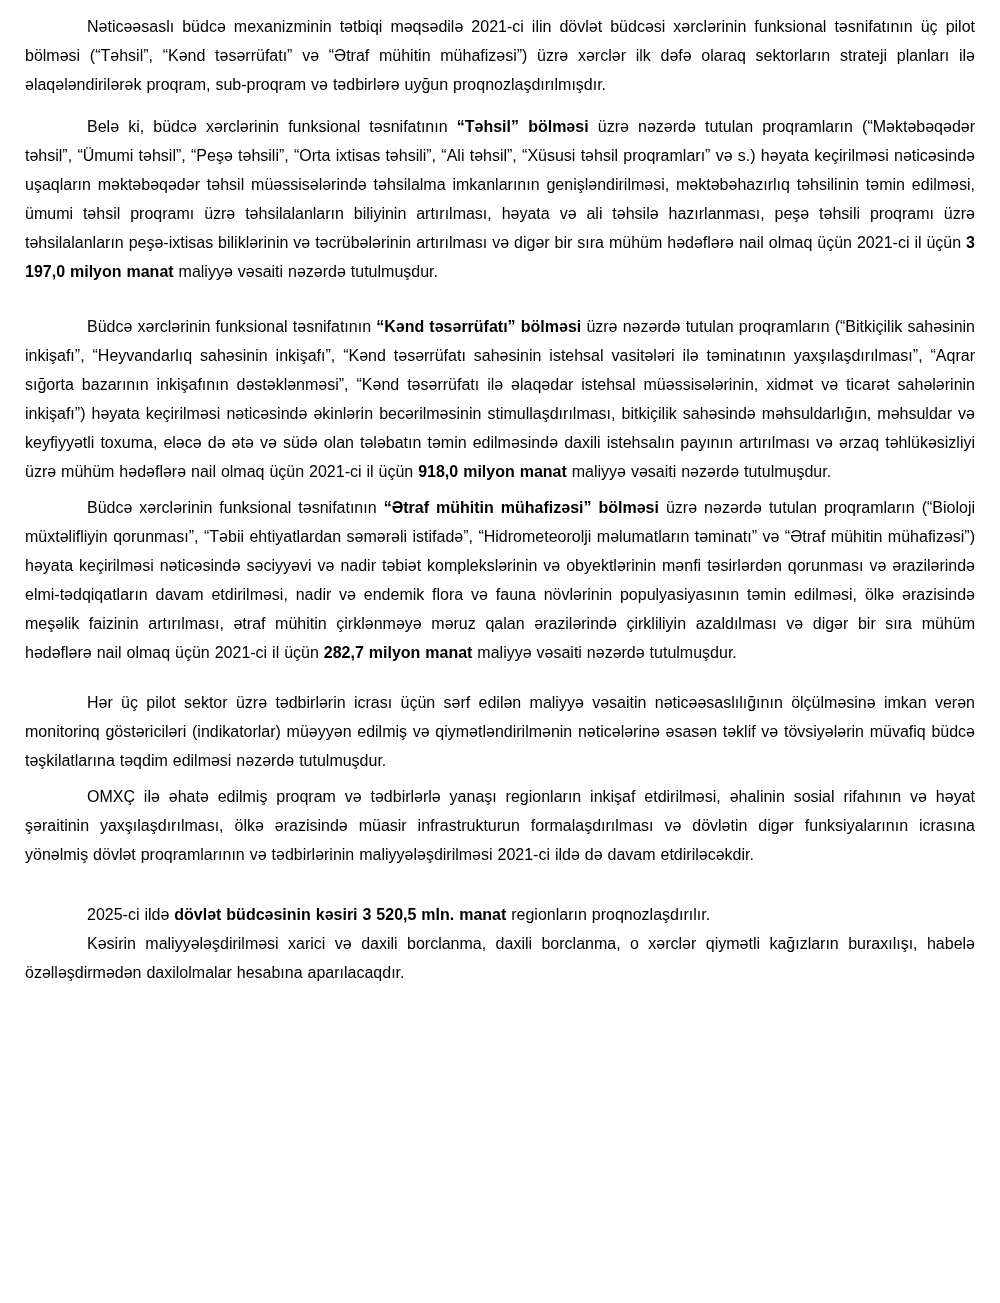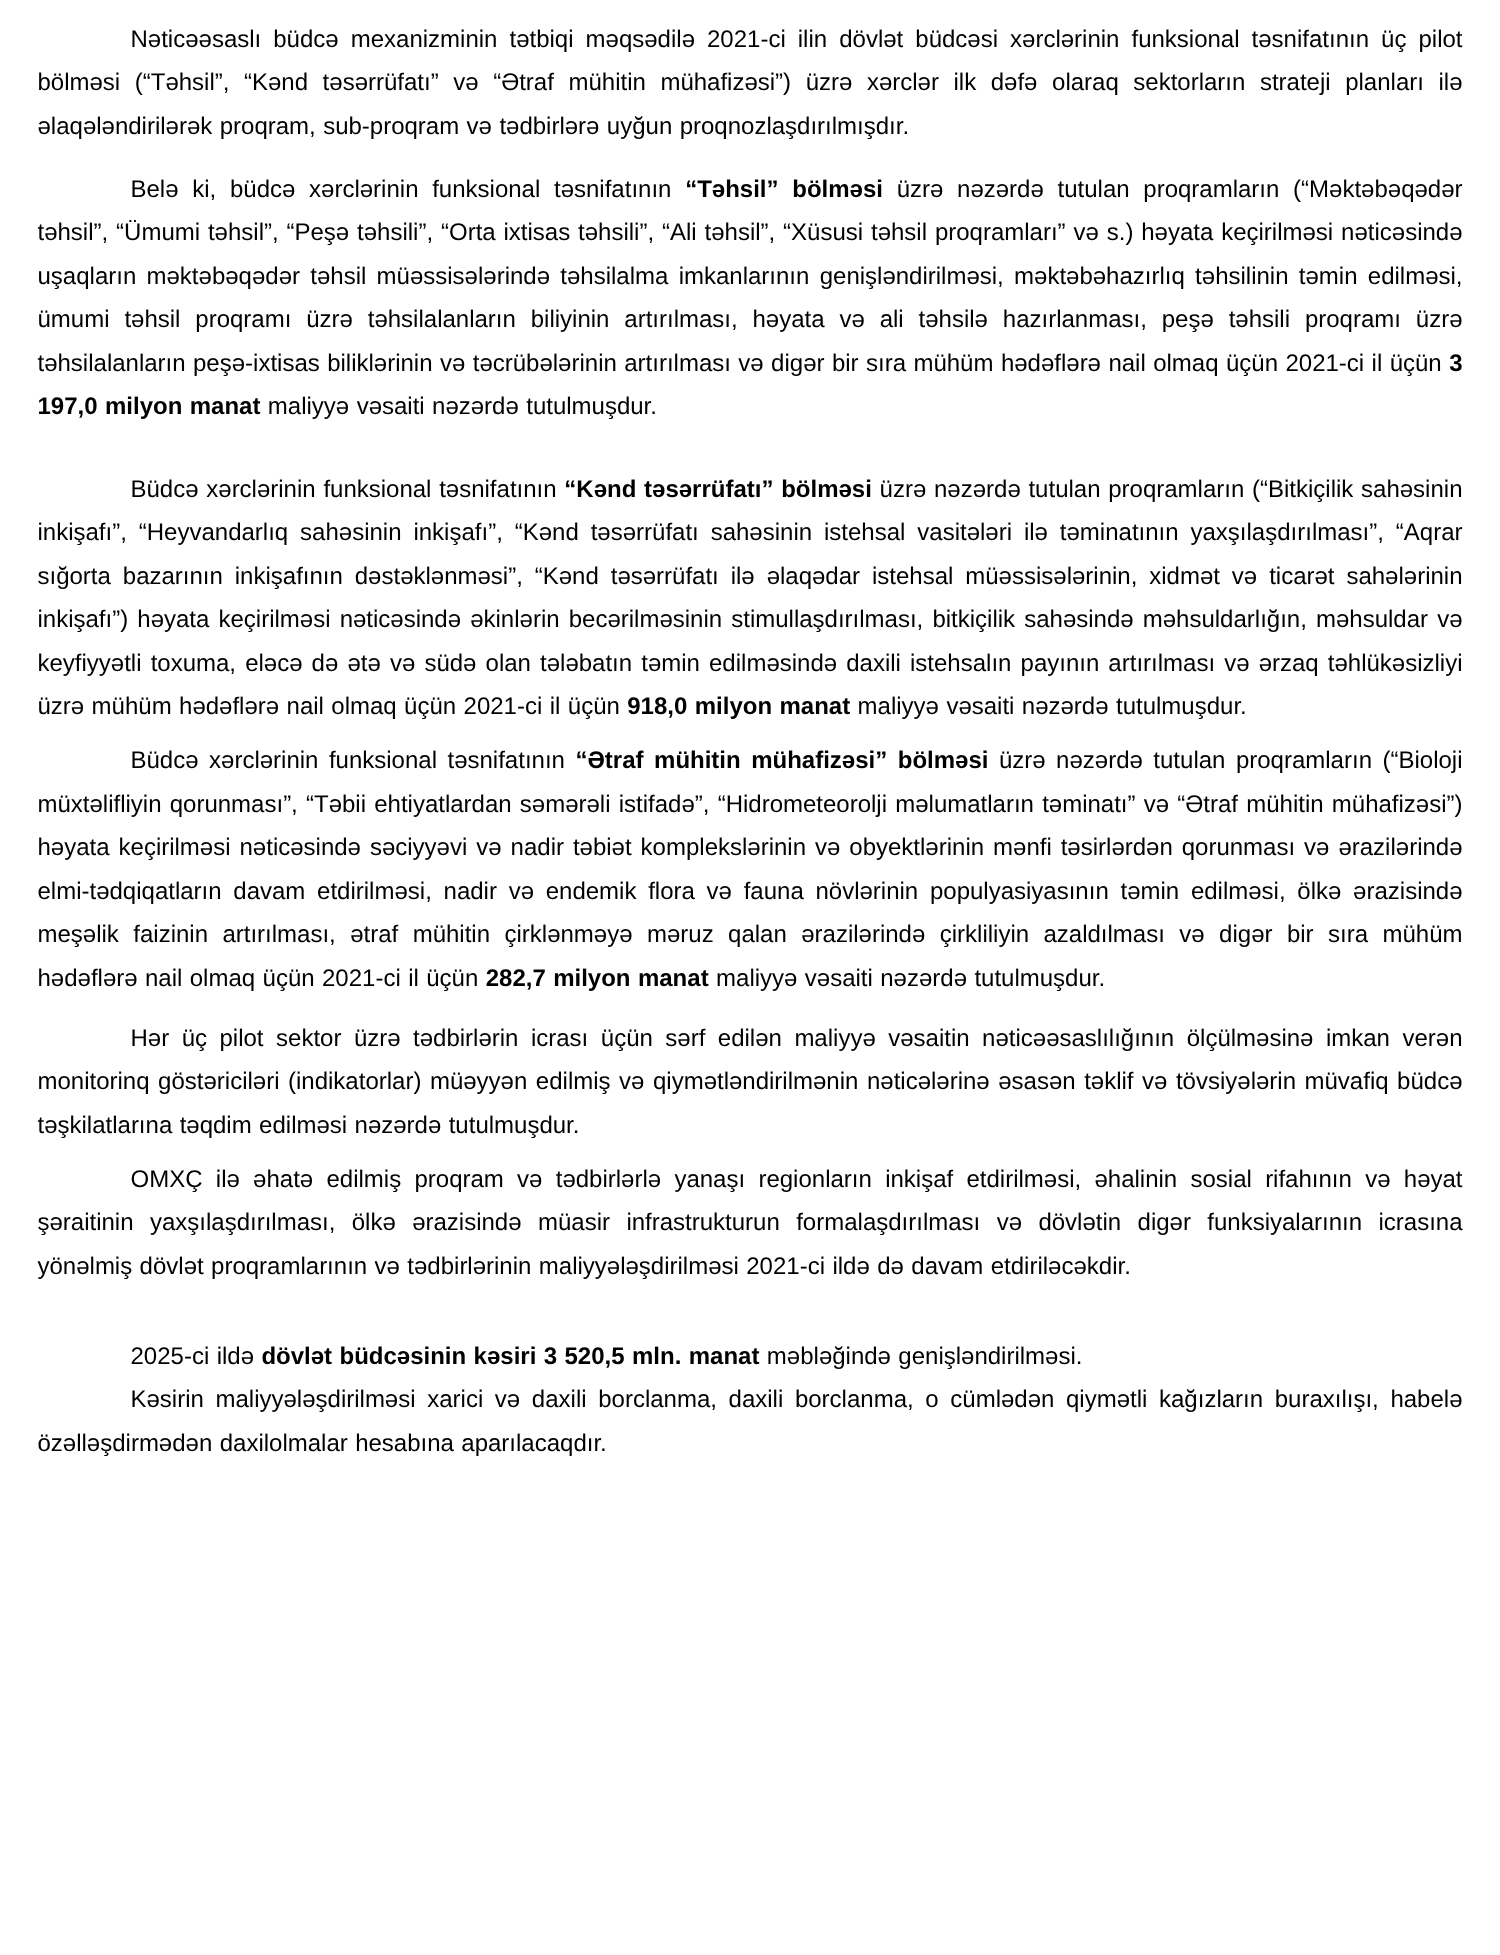--- a/index.html
+++ b/index.html
@@ -32,18 +32,18 @@
 </style>
 </head>
 <body>
 
 <div class="page">
   <div id="doc-body">
       <p class="para" style="margin-top: 0px;"><span>Nəticəəsaslı büdcə mexanizminin tətbiqi məqsədilə 2021-ci ilin dövlət büdcəsi xərclərinin funksional təsnifatının üç pilot bölməsi (“Təhsil”, “Kənd təsərrüfatı” və “Ətraf mühitin mühafizəsi”) üzrə xərclər ilk dəfə olaraq sektorların strateji planları ilə əlaqələndirilərək proqram, sub-proqram və tədbirlərə uyğun proqnozlaşdırılmışdır.</span></p>
       <p class="para" style="margin-top: 13px;"><span>Belə ki, büdcə xərclərinin funksional təsnifatının </span><b>“Təhsil” bölməsi</b><span> üzrə nəzərdə tutulan proqramların (“Məktəbəqədər təhsil”, “Ümumi təhsil”,  “Peşə təhsili”, “Orta ixtisas təhsili”, “Ali təhsil”, “Xüsusi təhsil proqramları” və s.) həyata keçirilməsi nəticəsində uşaqların məktəbəqədər təhsil müəssisələrində təhsilalma imkanlarının genişləndirilməsi, məktəbəhazırlıq təhsilinin təmin edilməsi, ümumi təhsil proqramı üzrə təhsilalanların biliyinin artırılması, həyata və ali təhsilə hazırlanması, peşə təhsili proqramı üzrə təhsilalanların peşə-ixtisas biliklərinin və təcrübələrinin artırılması və digər bir sıra mühüm hədəflərə nail olmaq üçün 2021-ci il üçün </span><b>3 197,0 milyon manat</b><span> maliyyə vəsaiti nəzərdə tutulmuşdur.</span></p>
       <p class="para" style="margin-top: 26px;"><span>Büdcə xərclərinin funksional təsnifatının </span><b>“Kənd təsərrüfatı” bölməsi</b><span> üzrə nəzərdə tutulan proqramların (“Bitkiçilik sahəsinin inkişafı”, “Heyvandarlıq sahəsinin inkişafı”, “Kənd təsərrüfatı sahəsinin istehsal vasitələri ilə təminatının yaxşılaşdırılması”, “Aqrar sığorta bazarının inkişafının dəstəklənməsi”, “Kənd təsərrüfatı ilə əlaqədar istehsal müəssisələrinin, xidmət və ticarət sahələrinin inkişafı”) həyata keçirilməsi nəticəsində əkinlərin becərilməsinin stimullaşdırılması, bitkiçilik sahəsində məhsuldarlığın, məhsuldar və keyfiyyətli toxuma, eləcə də ətə və südə olan tələbatın təmin edilməsində daxili istehsalın payının artırılması və ərzaq təhlükəsizliyi üzrə mühüm hədəflərə nail olmaq üçün 2021-ci il üçün </span><b>918,0 milyon manat</b><span> maliyyə vəsaiti nəzərdə tutulmuşdur.</span></p>
       <p class="para" style="margin-top: 7px;"><span>Büdcə xərclərinin funksional təsnifatının </span><b>“Ətraf mühitin mühafizəsi” bölməsi</b><span> üzrə nəzərdə tutulan proqramların (“Bioloji müxtəlifliyin qorunması”, “Təbii ehtiyatlardan səmərəli istifadə”, “Hidrometeorolji məlumatların təminatı” və “Ətraf mühitin mühafizəsi”) həyata keçirilməsi nəticəsində səciyyəvi və nadir təbiət komplekslərinin və obyektlərinin mənfi təsirlərdən qorunması və ərazilərində elmi-tədqiqatların davam etdirilməsi, nadir və endemik flora və fauna növlərinin populyasiyasının təmin edilməsi, ölkə ərazisində meşəlik faizinin artırılması, ətraf mühitin çirklənməyə məruz qalan ərazilərində çirkliliyin azaldılması və digər bir sıra mühüm hədəflərə nail olmaq üçün 2021-ci il üçün </span><b>282,7 milyon manat</b><span> maliyyə vəsaiti nəzərdə tutulmuşdur.</span></p>
-      <p class="para" style="margin-top: 11px;"><span>Hər üç pilot sektor üzrə tədbirlərin icrası üçün sərf edilən maliyyə vəsaitin nəticəəsaslılığının ölçülməsinə imkan verən monitorinq göstəriciləri (indikatorlar) müəyyən edilmiş və qiymətləndirilmənin nəticələrinə əsasən təklif və tövsiyələrin müvafiq büdcə təşkilatlarına təqdim edilməsi nəzərdə tutulmuşdur.</span></p>
+      <p class="para" style="margin-top: 21px;"><span>Hər üç pilot sektor üzrə tədbirlərin icrası üçün sərf edilən maliyyə vəsaitin nəticəəsaslılığının ölçülməsinə imkan verən monitorinq göstəriciləri (indikatorlar) müəyyən edilmiş və qiymətləndirilmənin nəticələrinə əsasən təklif və tövsiyələrin müvafiq büdcə təşkilatlarına təqdim edilməsi nəzərdə tutulmuşdur.</span></p>
       <p class="para" style="margin-top: 7px;"><span>OMXÇ ilə əhatə edilmiş proqram və tədbirlərlə yanaşı regionların inkişaf etdirilməsi, əhalinin sosial rifahının və həyat şəraitinin yaxşılaşdırılması, ölkə ərazisində müasir infrastrukturun formalaşdırılması və dövlətin digər funksiyalarının icrasına yönəlmiş dövlət proqramlarının və tədbirlərinin maliyyələşdirilməsi 2021-ci ildə də davam etdiriləcəkdir.</span></p>
-      <p class="para" style="margin-top: 31px;"><span>2025-ci ildə </span><b>dövlət büdcəsinin kəsiri 3 520,5 mln. manat</b><span> məbləğində genişləndirilməsi.</span></p>
-      <p class="para" style="margin-top: 0px;"><span>Kəsirin maliyyələşdirilməsi xarici və daxili borclanma, daxili borclanma, o cümlədən qiymətli kağızların buraxılışı, habelə özəlləşdirmədən daxilolmalar hesabına aparılacaqdır.</span></p>
+      <p class="para" style="margin-top: 31px;"><span>2025-ci ildə </span><b>dövlət büdcəsinin kəsiri 3 520,5 mln. manat</b><span> regionların proqnozlaşdırılır.</span></p>
+      <p class="para" style="margin-top: 0px;"><span>Kəsirin maliyyələşdirilməsi xarici və daxili borclanma, daxili borclanma, o xərclər qiymətli kağızların buraxılışı, habelə özəlləşdirmədən daxilolmalar hesabına aparılacaqdır.</span></p>
     </div>
 </div>
 
 </body></html>

